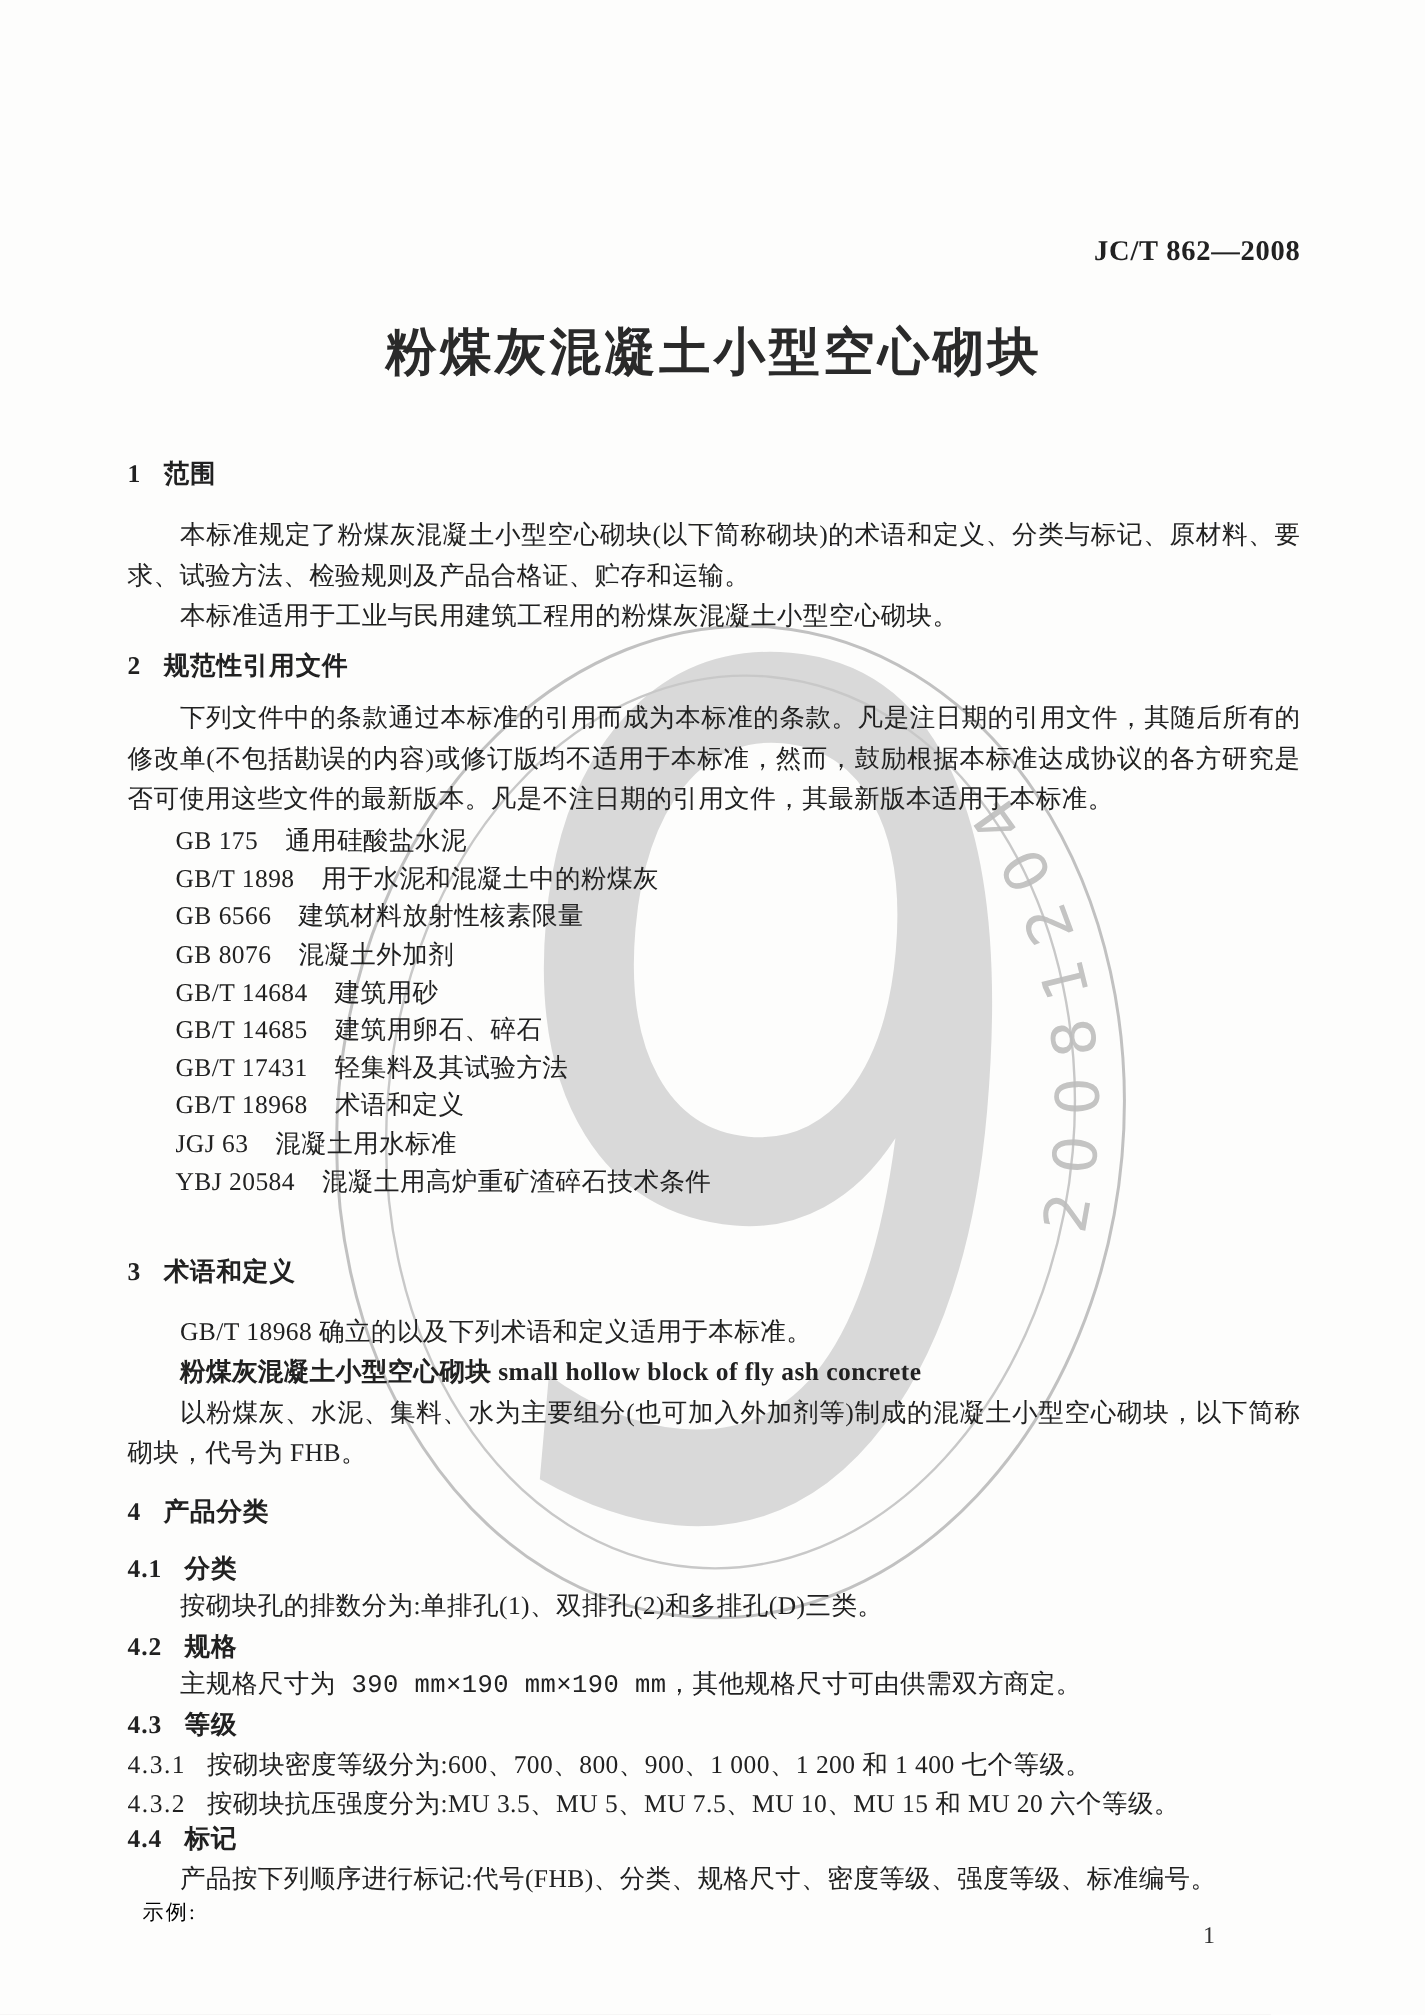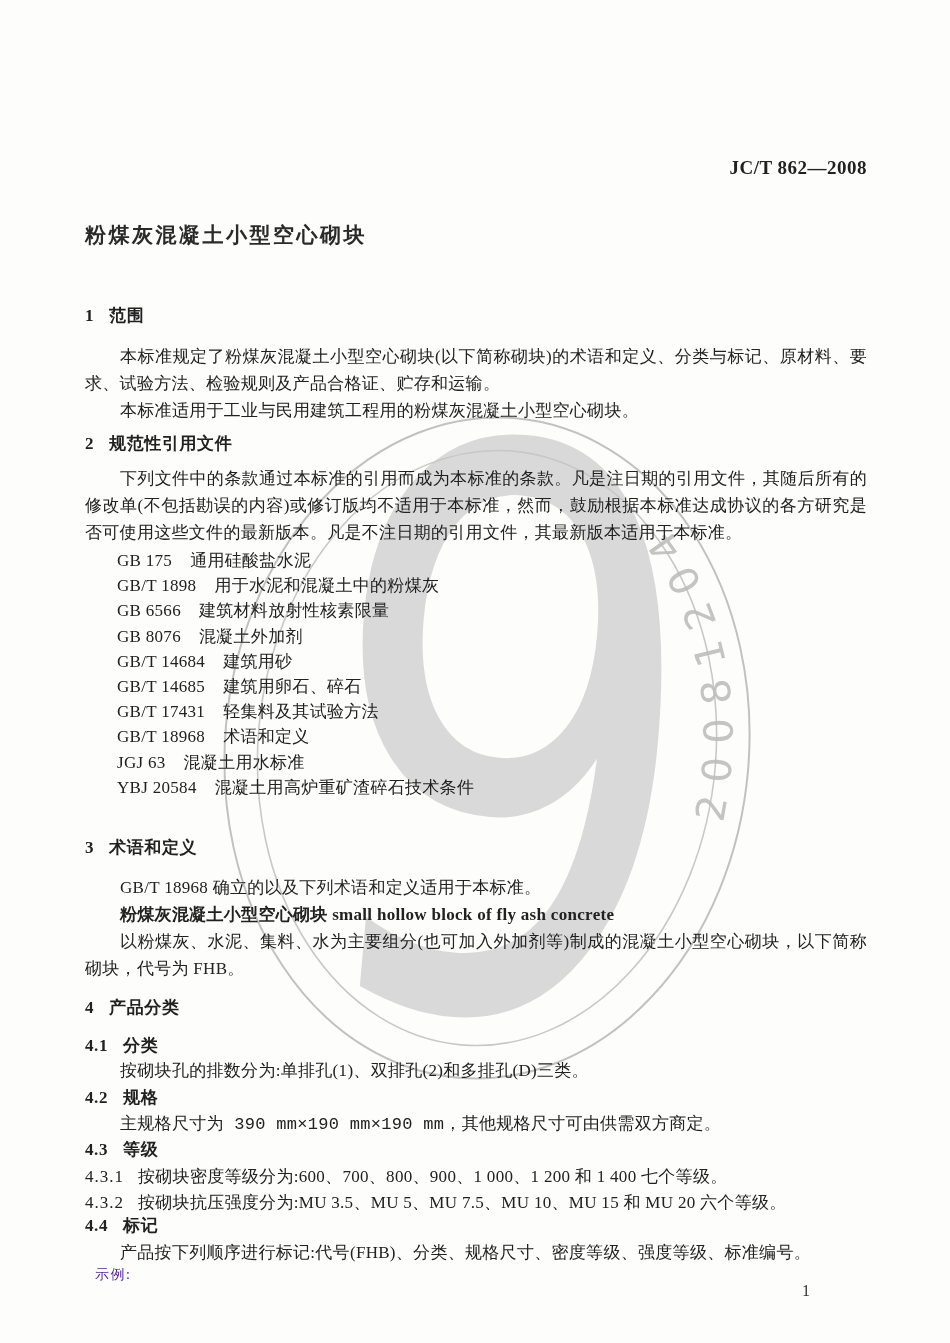--- a/index.html
+++ b/index.html
@@ -9,26 +9,26 @@
     font-family:"Liberation Serif",serif;color:#212121;overflow:hidden;
   }
   .watermark{position:absolute;left:0;top:0;z-index:0;}
   .content{position:absolute;left:0;top:0;width:950px;height:1067px;z-index:1;}
   .block{position:absolute;left:85px;width:782px;}
   .body-text{font-size:17px;line-height:27px;letter-spacing:0.3px;text-align:justify;}
   .indent{text-indent:35px;}
   .heading{font-family:"Liberation Sans",sans-serif;font-weight:bold;font-size:17px;line-height:24px;letter-spacing:0.6px;}
   .heading .h-num{display:inline-block;margin-right:15px;font-family:"Liberation Serif",serif;}
   .header-code{font-weight:bold;font-size:19px;letter-spacing:0.5px;text-align:right;line-height:24px;}
-  .doc-title{font-family:"Liberation Sans",sans-serif;font-weight:bold;font-size:21px;letter-spacing:2.5px;text-align:left;line-height:34px;color:#2a2a2a;}
+  .doc-title{font-family:"Liberation Sans",sans-serif;font-weight:bold;font-size:34px;letter-spacing:2.5px;text-align:center;line-height:34px;color:#2a2a2a;}
   .refs{font-size:17px;line-height:25.2px;padding-left:32px;letter-spacing:0.3px;}
   .ref-code{display:inline-block;margin-right:18px;}
   .term-line{font-weight:bold;}
   .clause .clause-num{display:inline-block;margin-right:14px;letter-spacing:1px;}
-  .example{font-size:14px;color:#4c1d95;letter-spacing:1.5px;}
+  .example{font-size:14px;color:#000000;letter-spacing:1.5px;}
   .pageno{font-size:16px;text-align:right;width:725px;color:#333;}
 </style>
 </head>
 <body>
 
 <div class="page">
 
   <svg class="watermark" width="950" height="1343" viewBox="0 0 950 1343">
     <g transform="rotate(5 487 748)" opacity="0.8">
       <text transform="scale(0.78 1)" x="650" y="1008" text-anchor="middle" font-size="775" fill="#d1d1d1" font-family="DejaVu Sans, sans-serif">9</text>

